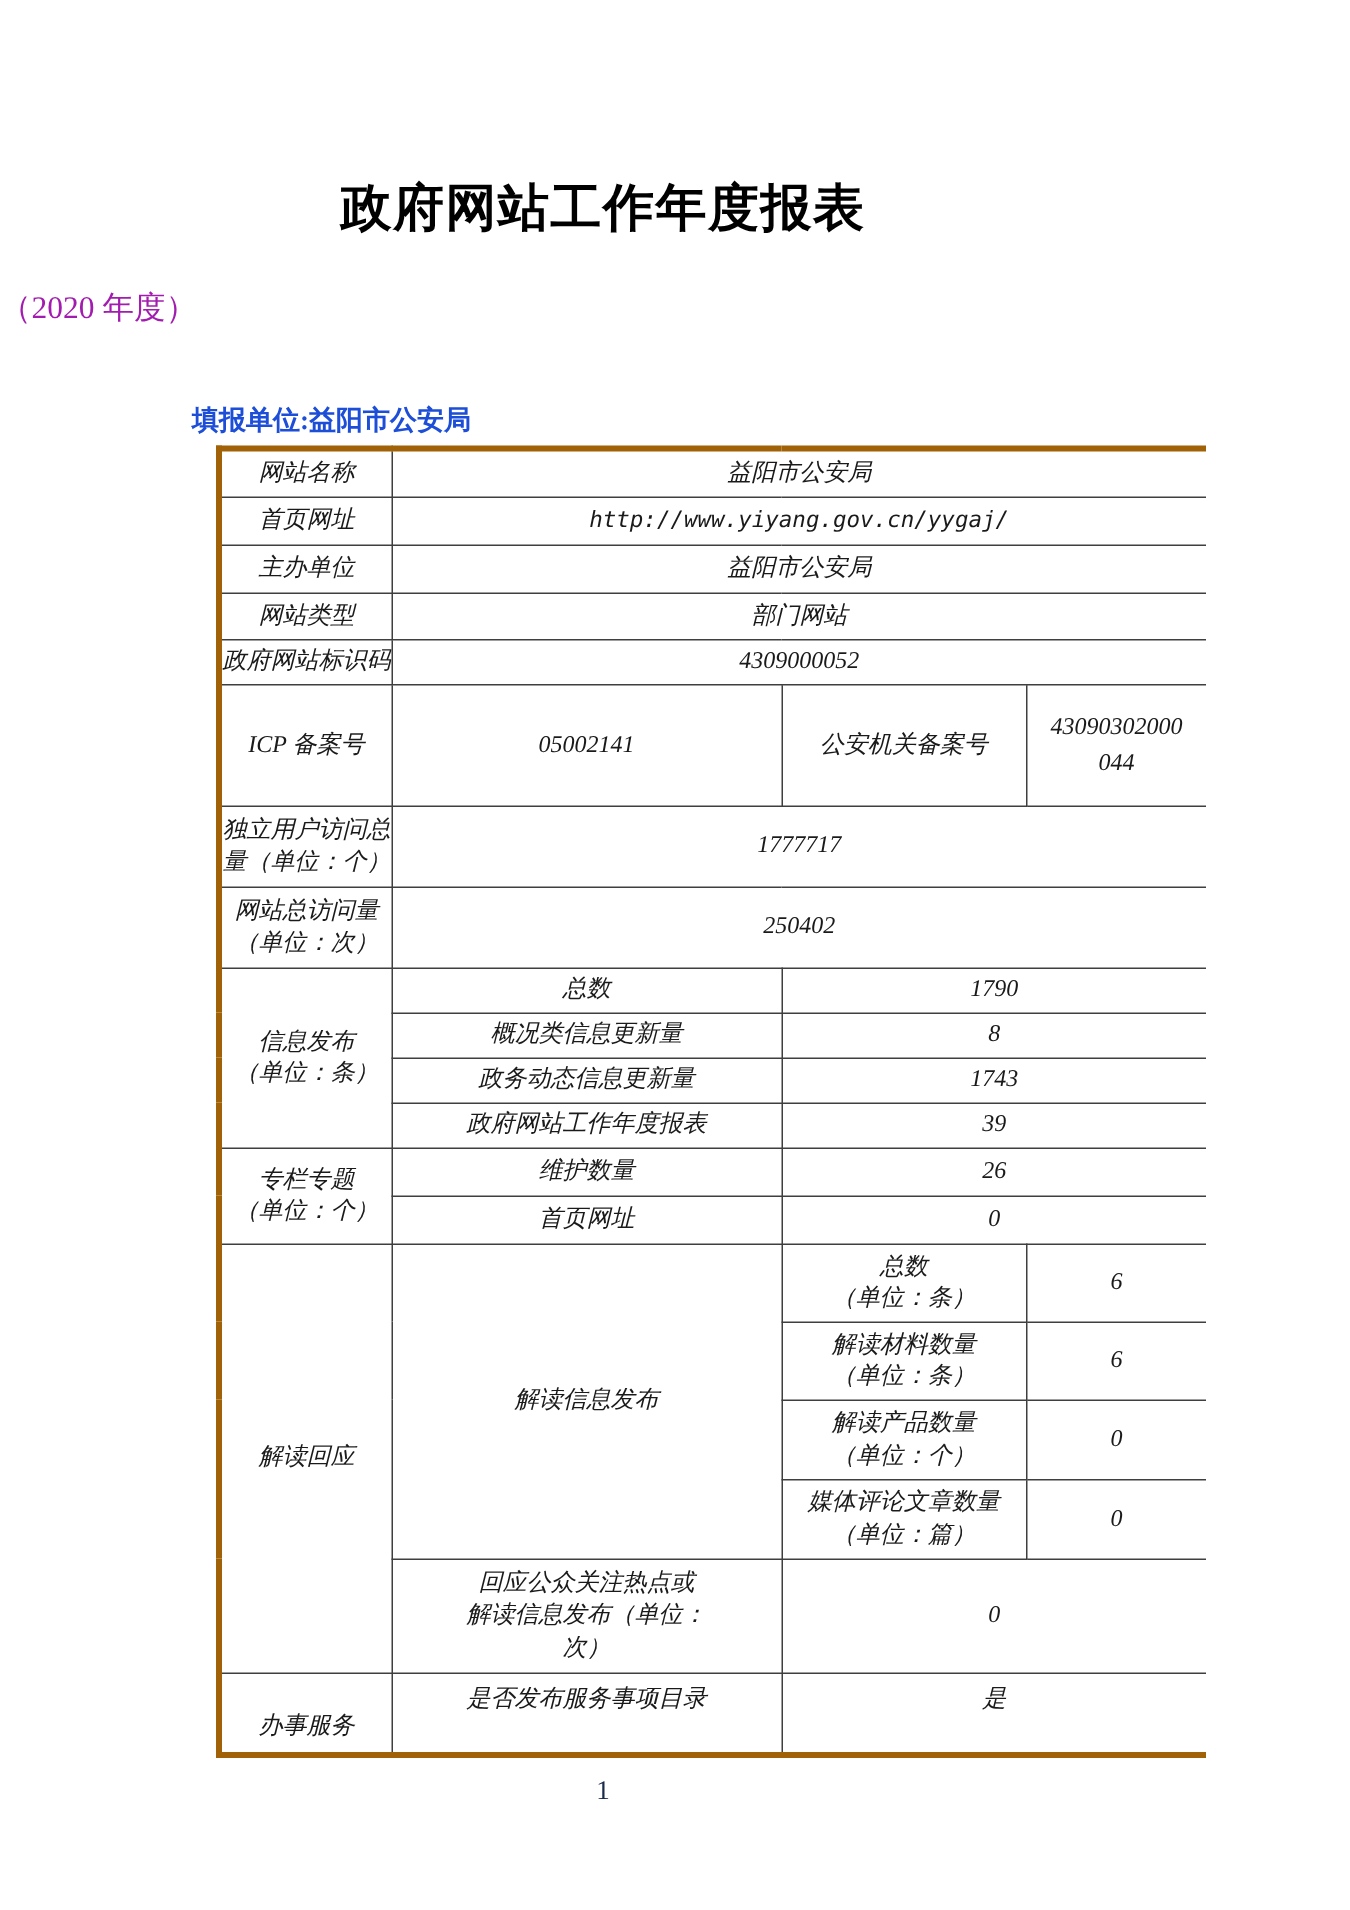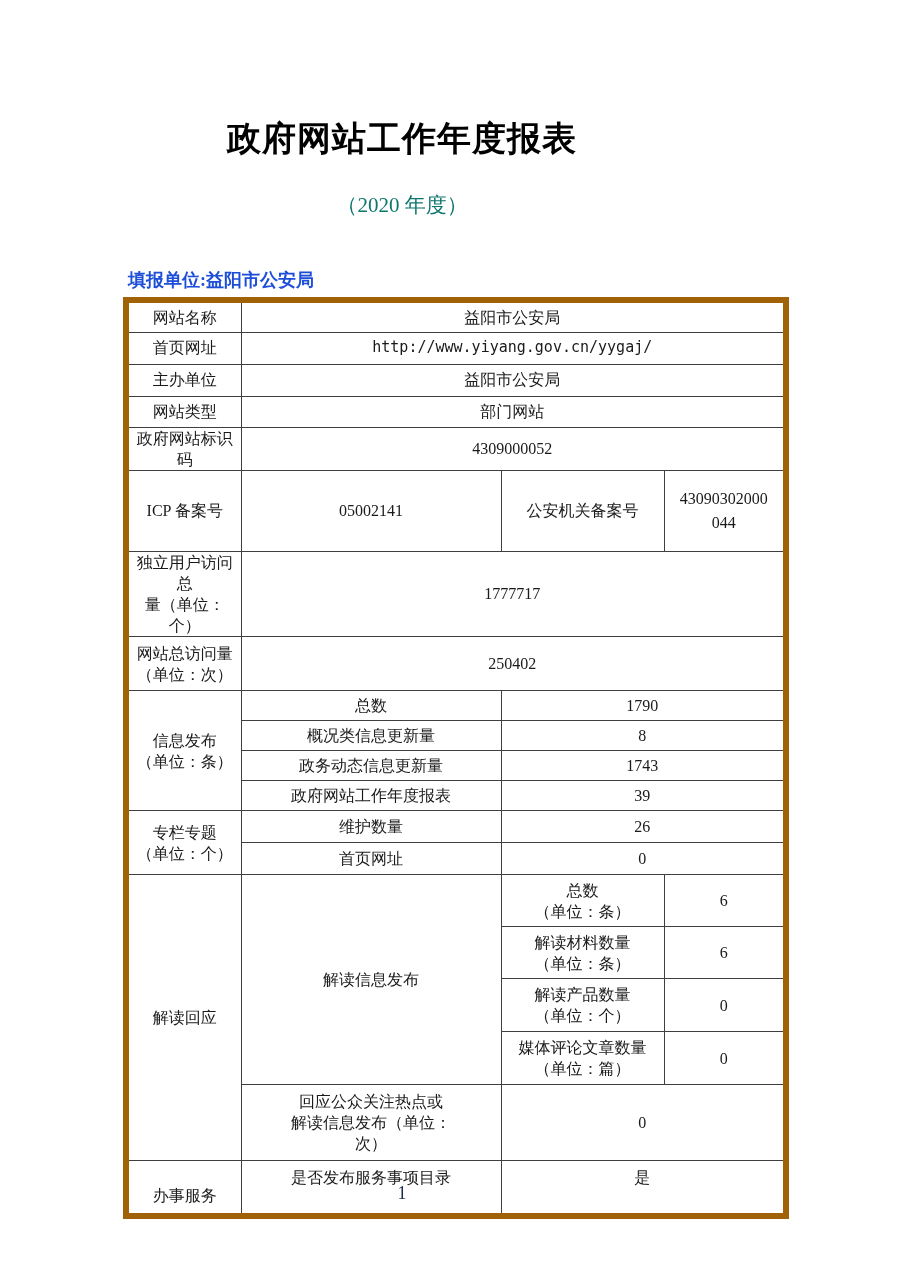--- a/index.html
+++ b/index.html
@@ -21,39 +21,40 @@
     font-size: 34px;
     font-weight: bold;
     letter-spacing: 1px;
     font-family: "Liberation Sans", "DejaVu Sans", sans-serif;
     color: #000000;
   }
   .doc-subtitle {
     position: absolute;
     top: 191px; left: 0;
     width: 100%;
-    text-align: center;
+    text-align: left;
     font-size: 21px;
-    color: #0f766e;
+    color: #a21caf;
   }
   .report-unit {
     position: absolute;
     top: 268px; left: 128px;
     font-size: 18px;
     font-weight: bold;
     color: #1d4ed8;
   }
   .report-table {
     position: absolute;
-    top: 297px; left: 123px;
+    top: 297px; left: 144px;
     width: 660px;
     border-collapse: collapse;
     table-layout: fixed;
     font-size: 16px;
-    border: 6px solid #a16207;
+    border: 4px solid #a16207;
+    font-style: italic;
   }
   .report-table td {
     border: 1px solid #3f3f3f;
     text-align: center;
     vertical-align: middle;
     white-space: pre-line;
     line-height: 1.32;
     padding: 0;
     overflow: hidden;
   }

